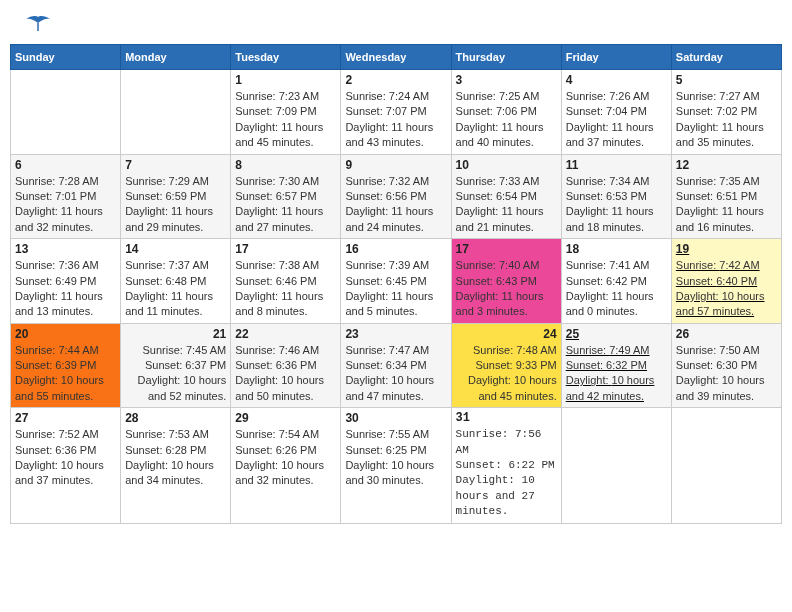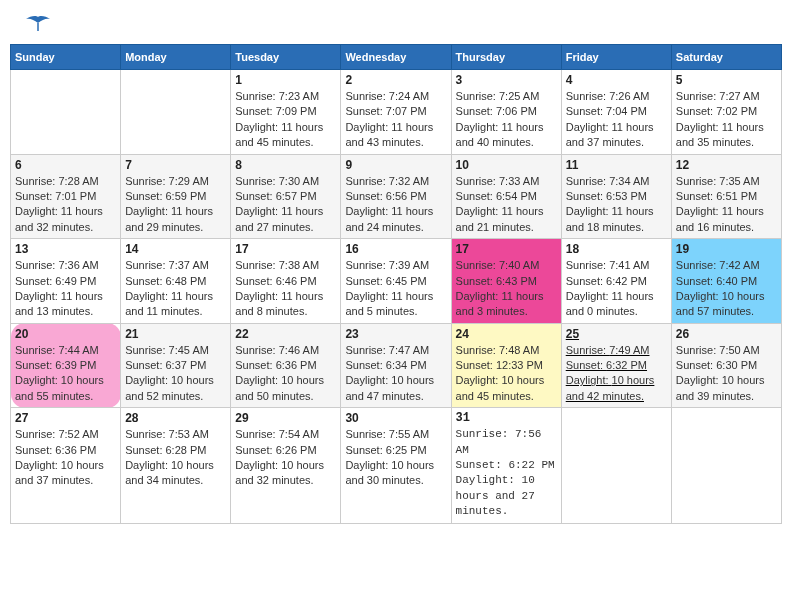--- a/index.html
+++ b/index.html
@@ -254,39 +254,39 @@
         </div>
       </td>
         <td style="background-color: rgb(255, 255, 255);">
         <div class="day-number">18</div>
         <div class="day-info">
           <span>Sunrise: </span><span>7:41 AM</span><br>
           <span>Sunset: </span><span>6:42 PM</span><br>
           <span>Daylight: </span><span>11 hours and 0 minutes.</span>
         </div>
       </td>
-        <td style="background-color: #7dd3fc;">
+        <td style="background-color: #fef9c3; text-decoration: underline;">
         <div class="day-number">19</div>
         <div class="day-info">
           <span>Sunrise: </span><span>7:42 AM</span><br>
           <span>Sunset: </span><span>6:40 PM</span><br>
           <span>Daylight: </span><span>10 hours and 57 minutes.</span>
         </div>
       </td>
       </tr>
       <tr>
-        <td style="background-color: #f9a8d4; border-radius: 14px;">
+        <td style="background-color: #f97316;">
         <div class="day-number">20</div>
         <div class="day-info">
           <span>Sunrise: </span><span>7:44 AM</span><br>
           <span>Sunset: </span><span>6:39 PM</span><br>
           <span>Daylight: </span><span>10 hours and 55 minutes.</span>
         </div>
       </td>
-        <td style="background-color: rgb(245, 245, 245);">
+        <td style="background-color: rgb(245, 245, 245); text-align: right;">
         <div class="day-number">21</div>
         <div class="day-info">
           <span>Sunrise: </span><span>7:45 AM</span><br>
           <span>Sunset: </span><span>6:37 PM</span><br>
           <span>Daylight: </span><span>10 hours and 52 minutes.</span>
         </div>
       </td>
         <td style="background-color: rgb(245, 245, 245);">
         <div class="day-number">22</div>
         <div class="day-info">
@@ -296,25 +296,25 @@
         </div>
       </td>
         <td style="background-color: rgb(245, 245, 245); margin-top: 23px;">
         <div class="day-number">23</div>
         <div class="day-info">
           <span>Sunrise: </span><span>7:47 AM</span><br>
           <span>Sunset: </span><span>6:34 PM</span><br>
           <span>Daylight: </span><span>10 hours and 47 minutes.</span>
         </div>
       </td>
-        <td style="background-color: #fef9c3;">
+        <td style="background-color: #fde047; text-align: right;">
         <div class="day-number">24</div>
         <div class="day-info">
           <span>Sunrise: </span><span>7:48 AM</span><br>
-          <span>Sunset: </span><span>12:33 PM</span><br>
+          <span>Sunset: </span><span>9:33 PM</span><br>
           <span>Daylight: </span><span>10 hours and 45 minutes.</span>
         </div>
       </td>
         <td style="background-color: rgb(245, 245, 245); text-decoration: underline;">
         <div class="day-number">25</div>
         <div class="day-info">
           <span>Sunrise: </span><span>7:49 AM</span><br>
           <span>Sunset: </span><span>6:32 PM</span><br>
           <span>Daylight: </span><span>10 hours and 42 minutes.</span>
         </div>

